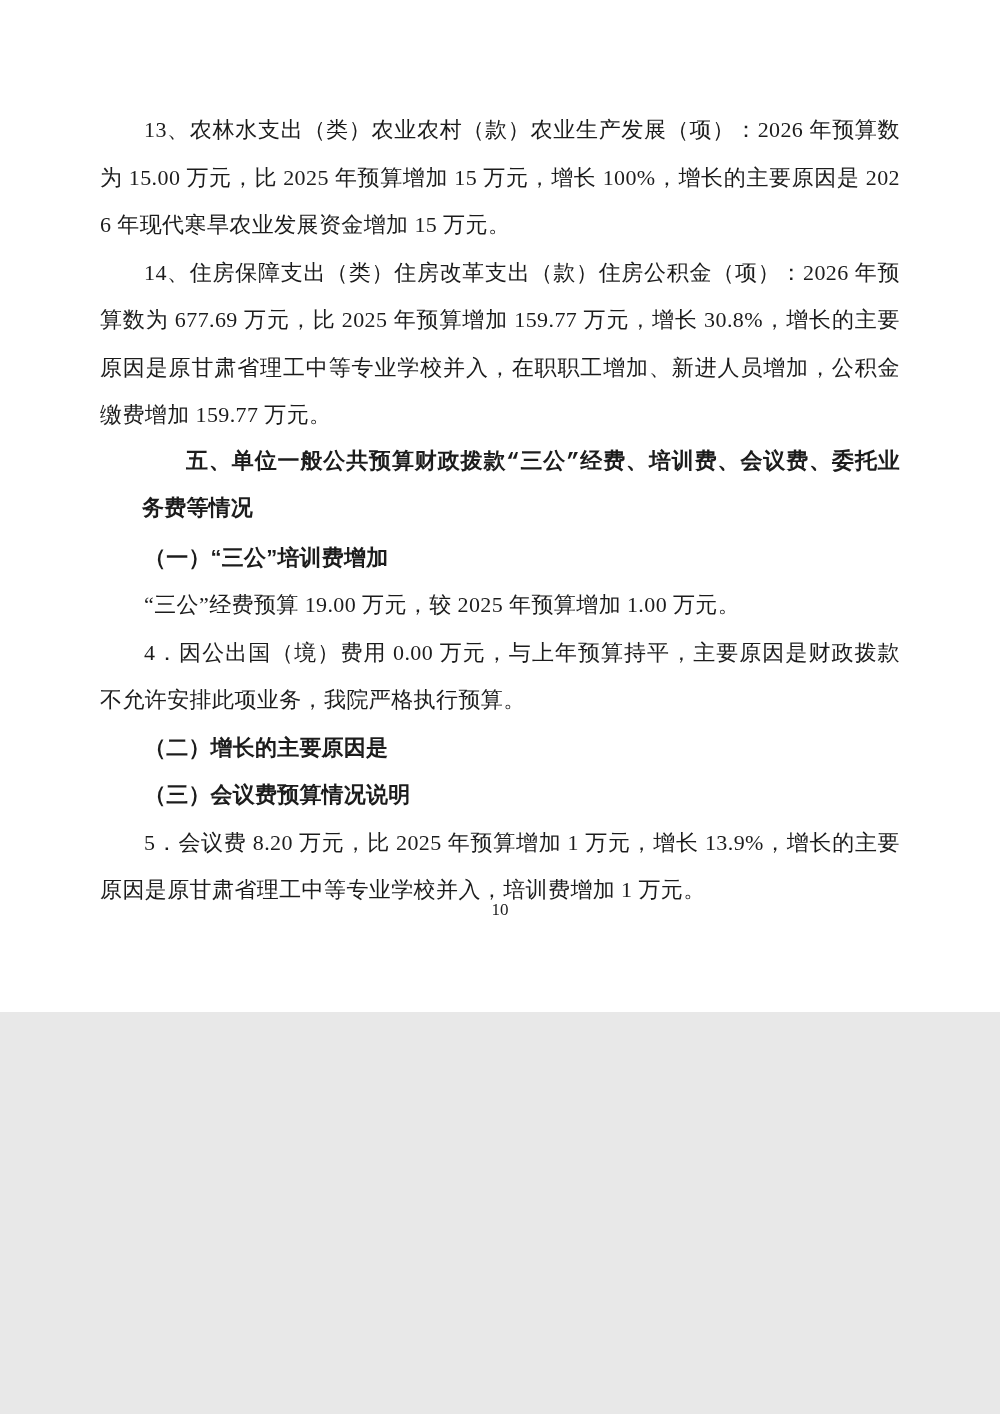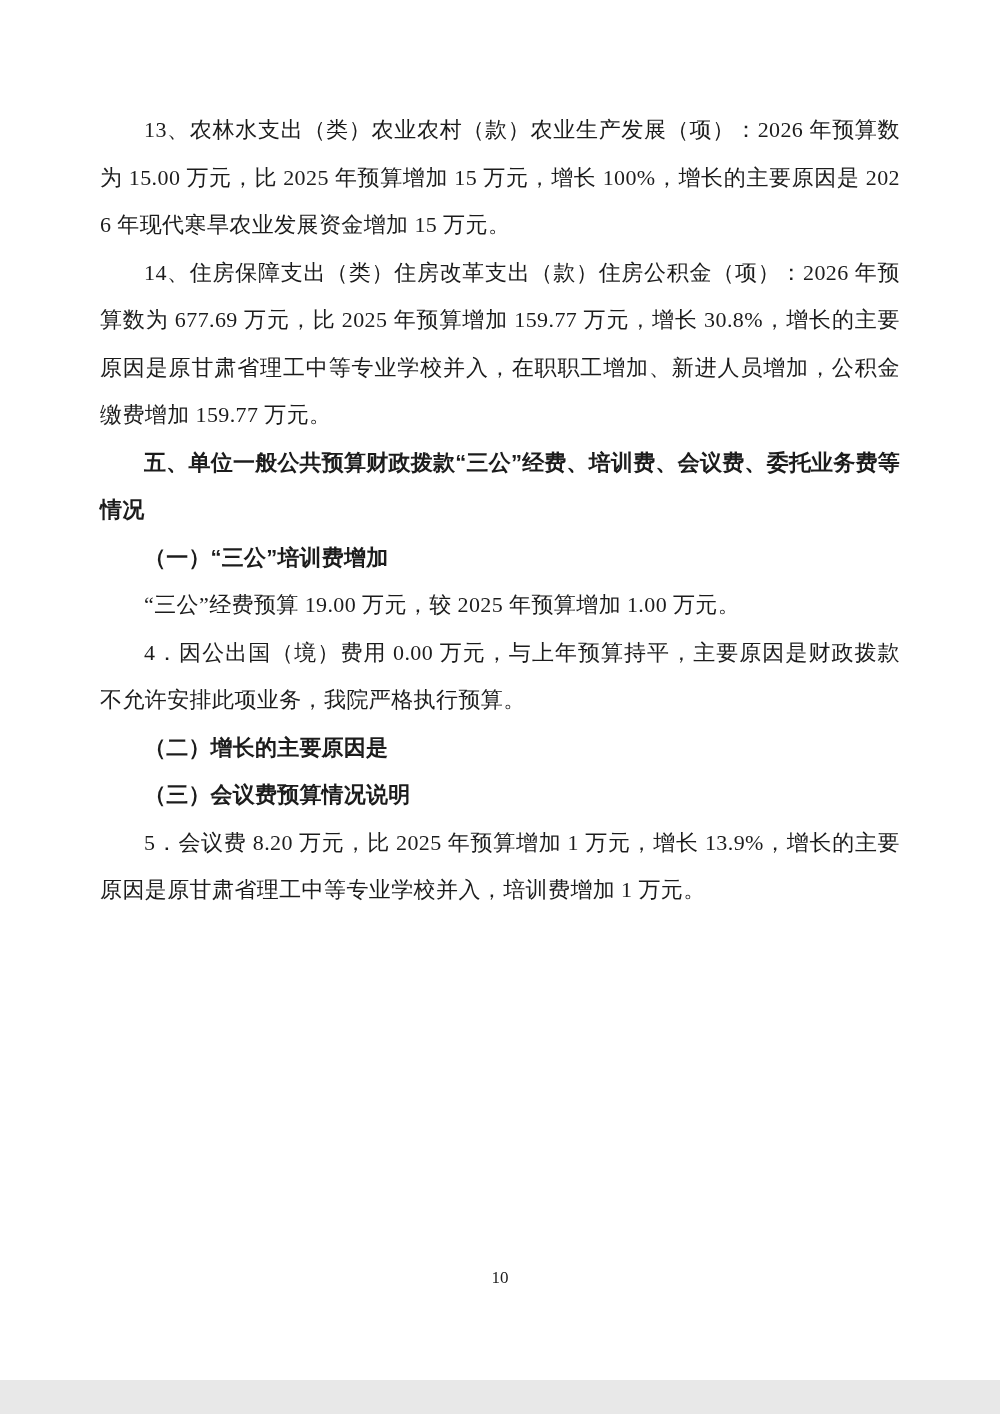--- a/index.html
+++ b/index.html
@@ -3,43 +3,44 @@
 <meta charset="utf-8">
 <style>
   html, body {
     margin: 0;
     padding: 0;
     background: #e8e8e8;
   }
   .page {
     position: relative;
     width: 1000px;
-    height: 1380px;
+    height: 1012px;
     margin: 0 auto;
     background: #ffffff;
     box-sizing: border-box;
     padding: 106px 100px 0 100px;
     font-family: "Liberation Serif", "DejaVu Serif", serif;
     color: #1c1c1c;
     overflow: hidden;
   }
   .doc-body p {
     margin: 0;
     font-size: 22px;
     line-height: 47.5px;
     text-indent: 2em;
     text-align: justify;
     text-align-last: left;
     letter-spacing: 0.4px;
     word-break: break-all;
   }
   .doc-body p.heading {
     font-weight: bold;
-    font-family: Liberation Sans, sans-serif;
+    font-family: Liberation Mono, monospace;
     letter-spacing: 0.2px;
+    margin-left: 42px;
   }
   .doc-body p.subheading {
     font-weight: bold;
     font-family: "Liberation Sans", "DejaVu Sans", sans-serif;
     letter-spacing: 0.2px;
   }
   .page-number {
     position: absolute;
     left: 0;
     right: 0;

